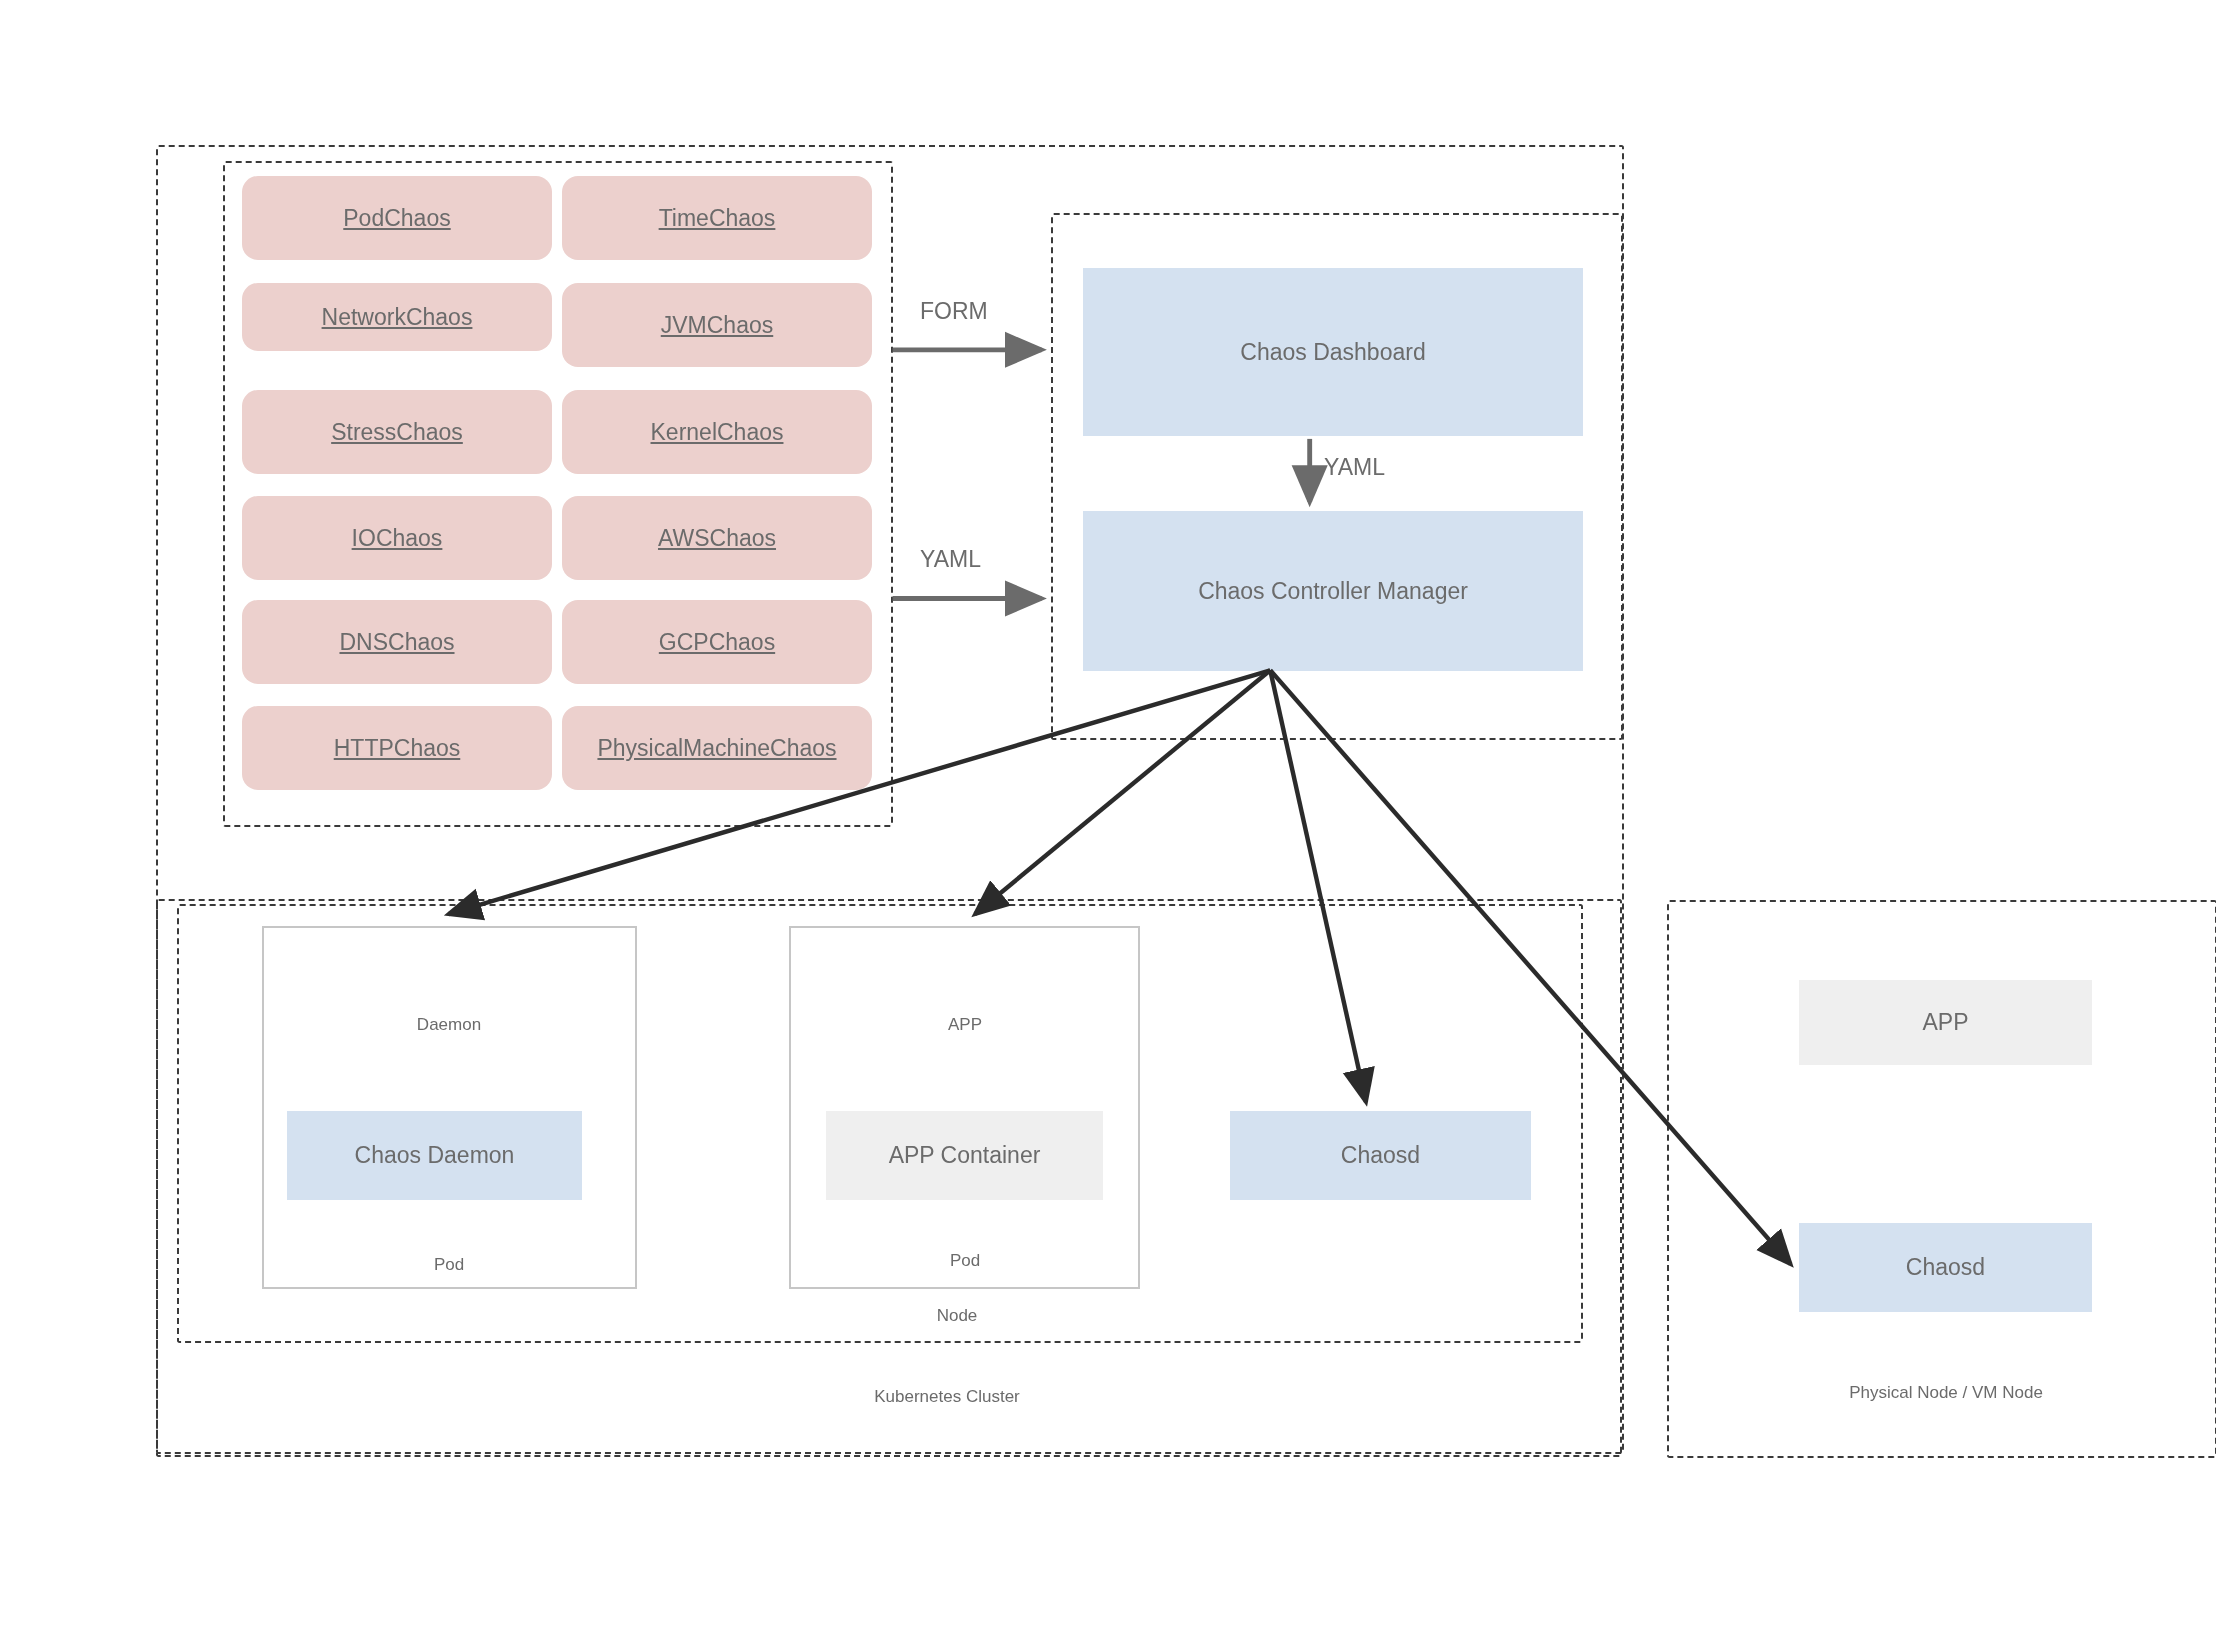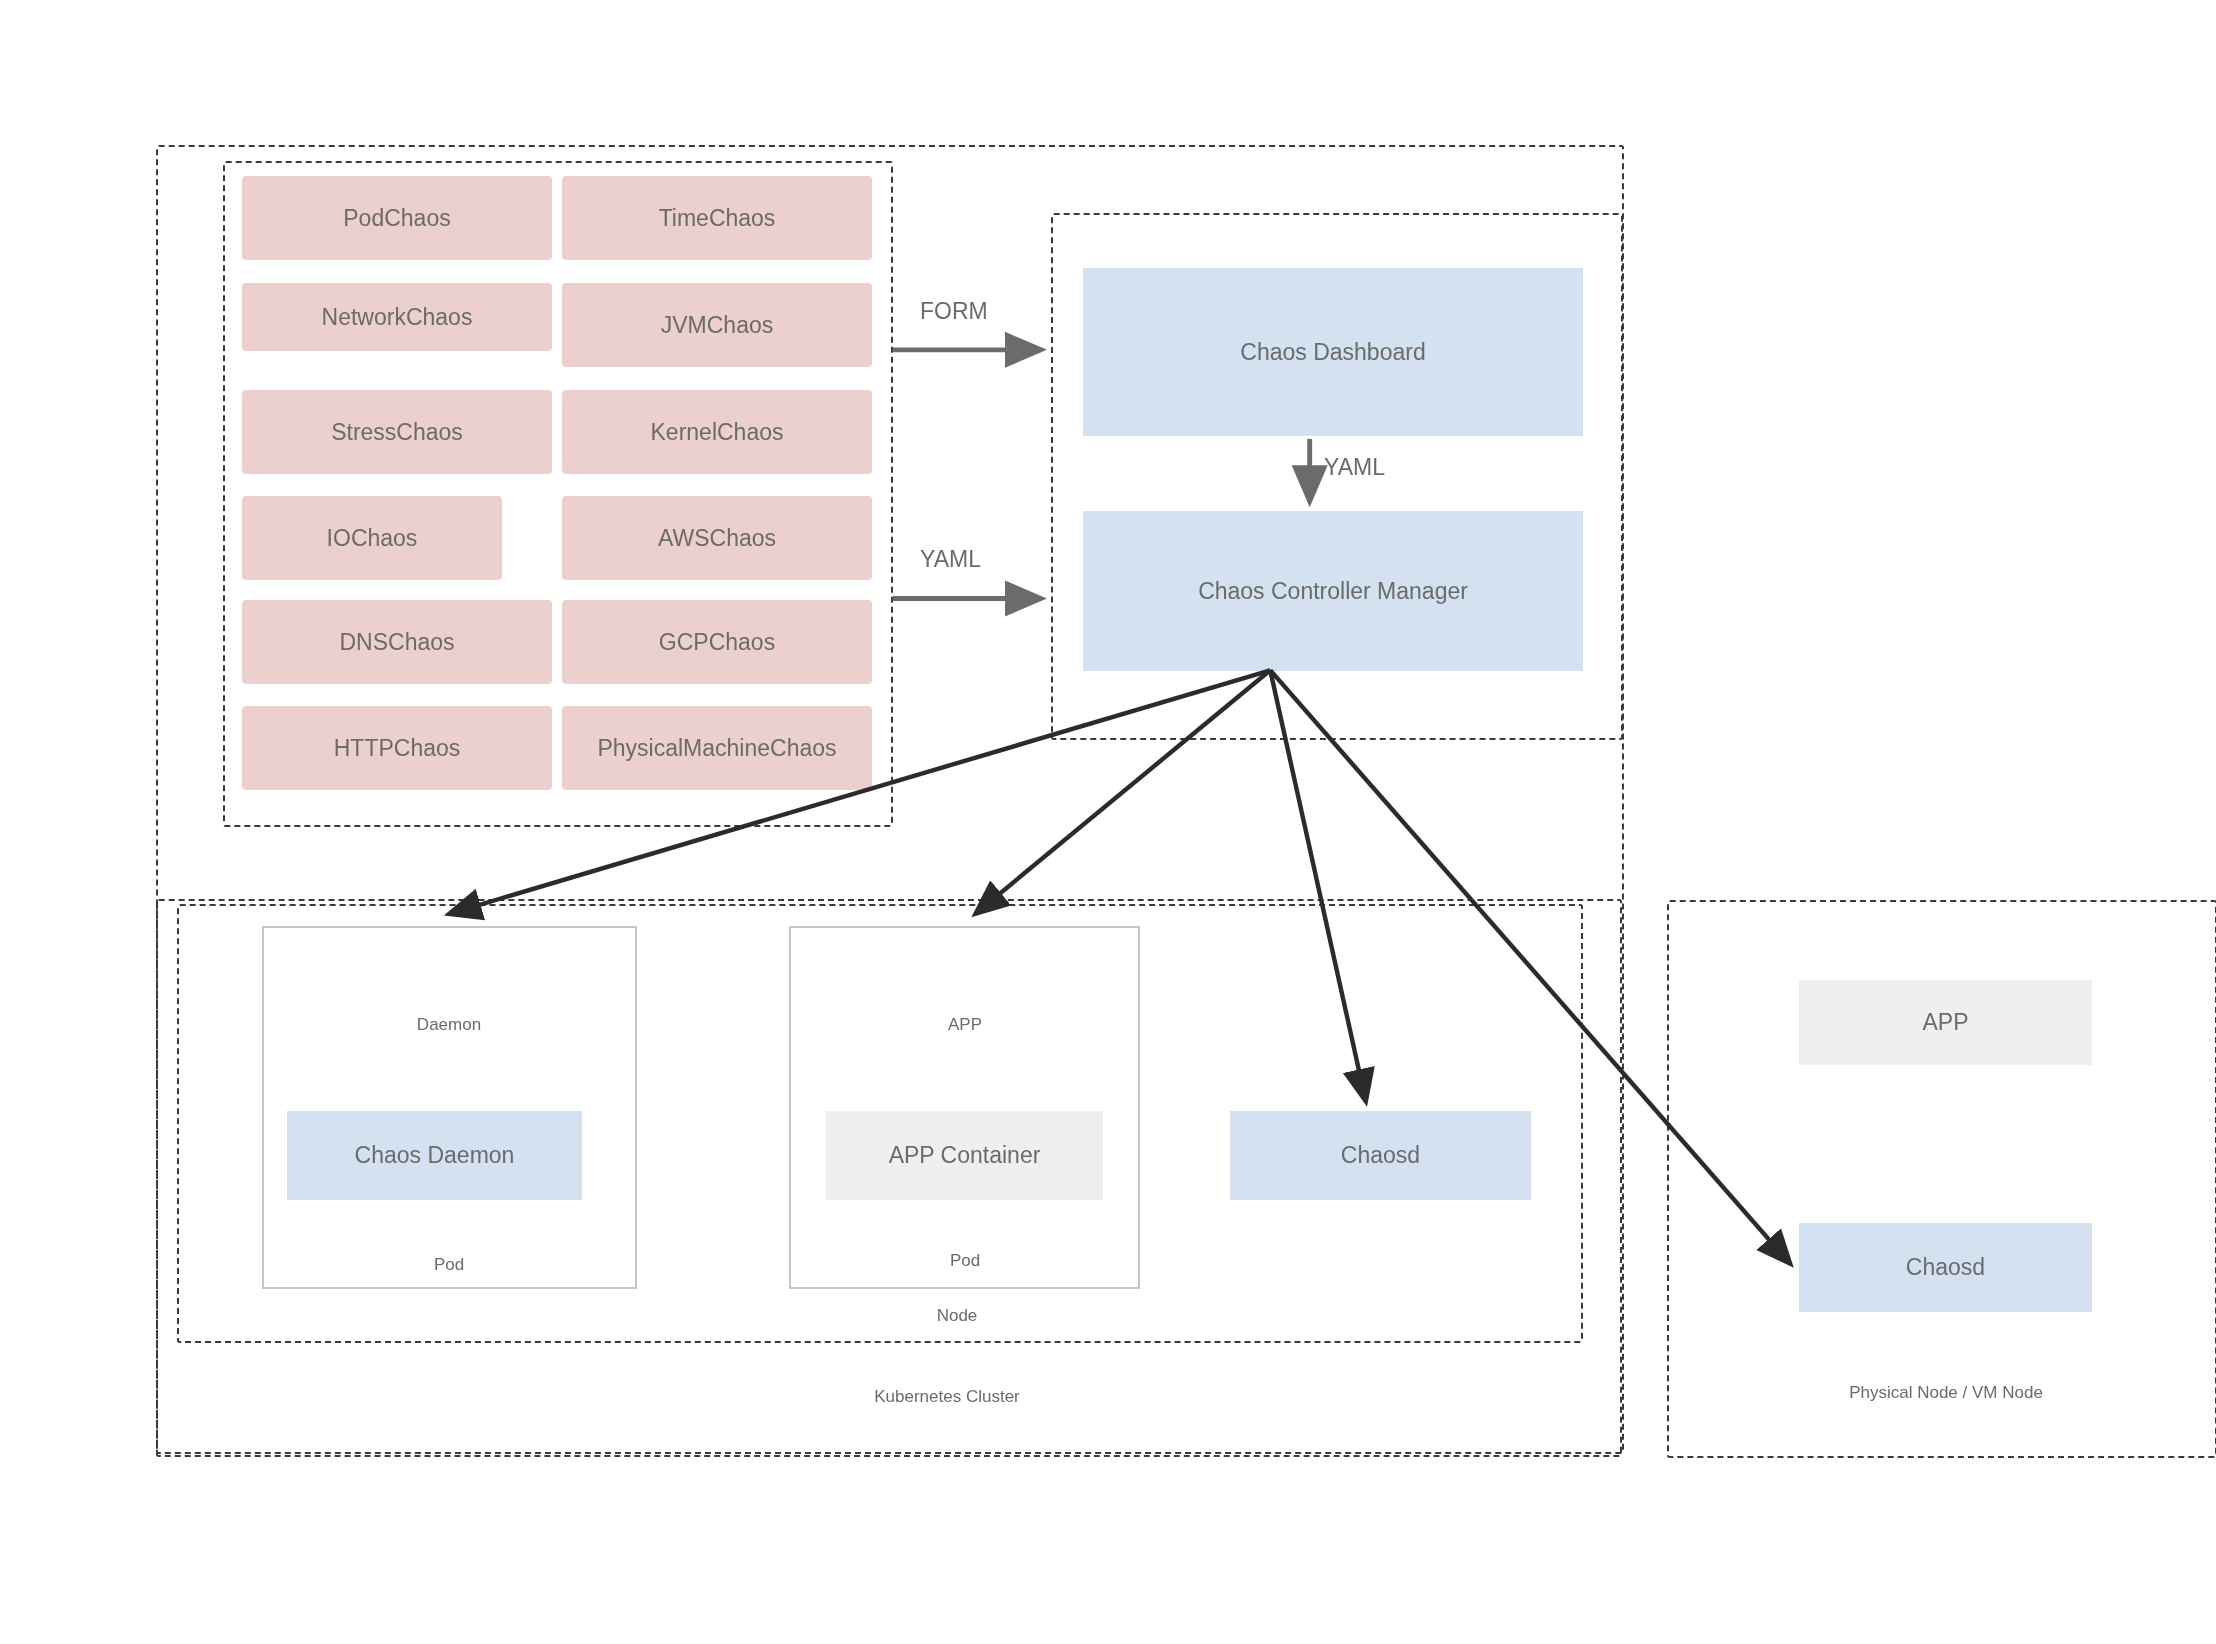--- a/index.html
+++ b/index.html
@@ -35,21 +35,22 @@
     display: flex;
     align-items: center;
     justify-content: center;
     color: #6b6b6b;
     font-size: 23px;
     text-align: center;
     line-height: 1.15;
   }
   .chip-pink {
     background: #ecd0cd;
-    border-radius: 4px;
+    border-radius: 16px;
+    text-decoration: underline;
   }
   .chip-blue {
     background: #d4e1f0;
   }
   .chip-grey {
     background: #efefef;
   }
   .caption {
     position: absolute;
     color: #6b6b6b;
@@ -96,21 +97,21 @@
     <span>JVMChaos</span>
   </div>
 
   <div class="chip chip-pink" style="left:242px; top:390px; width:310px; height:84px;">
     <span>StressChaos</span>
   </div>
   <div class="chip chip-pink" style="left:562px; top:390px; width:310px; height:84px;">
     <span>KernelChaos</span>
   </div>
 
-  <div class="chip chip-pink" style="left:242px; top:496px; width:260px; height:84px;">
+  <div class="chip chip-pink" style="left:242px; top:496px; width:310px; height:84px;">
     <span>IOChaos</span>
   </div>
   <div class="chip chip-pink" style="left:562px; top:496px; width:310px; height:84px;">
     <span>AWSChaos</span>
   </div>
 
   <div class="chip chip-pink" style="left:242px; top:600px; width:310px; height:84px;">
     <span>DNSChaos</span>
   </div>
   <div class="chip chip-pink" style="left:562px; top:600px; width:310px; height:84px;">

